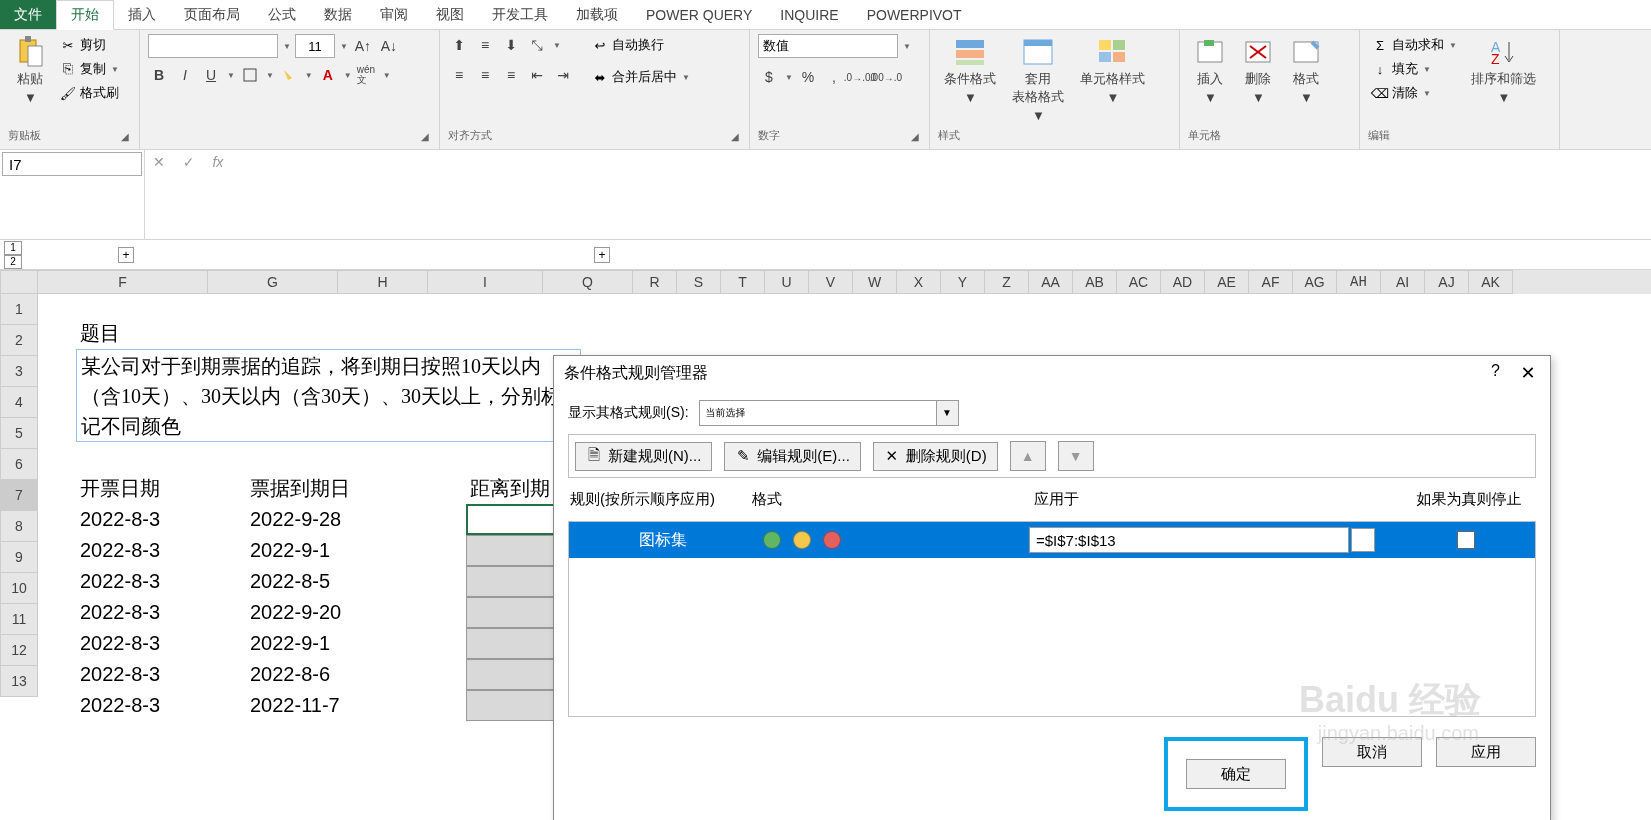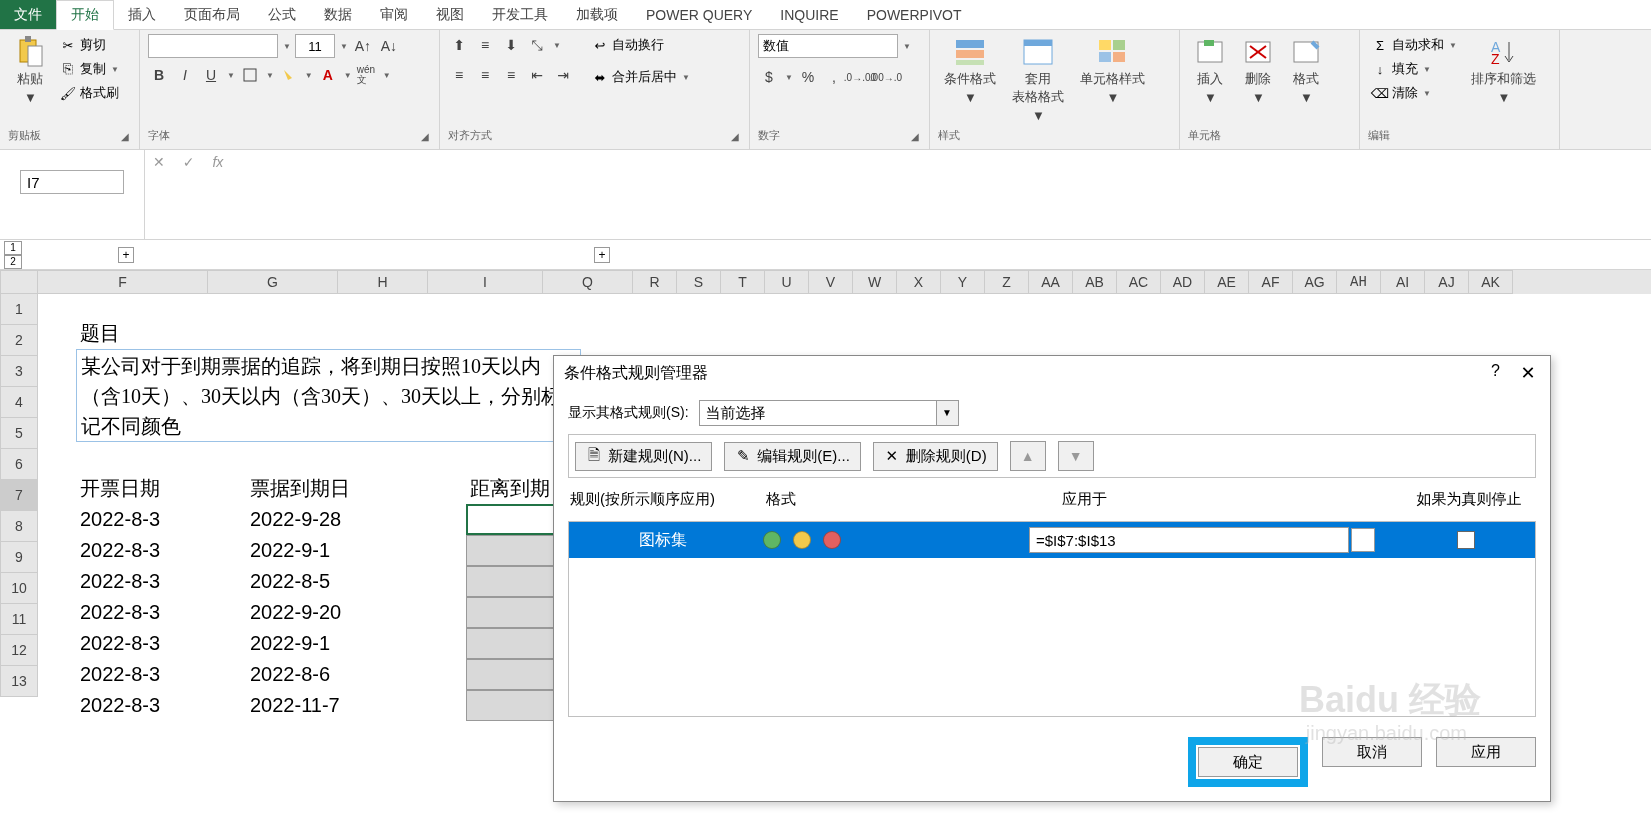--- a/index.html
+++ b/index.html
@@ -24,21 +24,21 @@
 .icon-sm { width: 16px; height: 16px; display: inline-flex; align-items: center; justify-content: center; }
 .font-row { display: flex; align-items: center; gap: 4px; }
 .font-input { width: 130px; height: 24px; border: 1px solid #ababab; background: #fff; font-size: 13px; padding: 0 4px; }
 .size-input { width: 40px; height: 24px; border: 1px solid #ababab; background: #fff; font-size: 13px; text-align: center; }
 .tiny-btn { width: 22px; height: 22px; display: flex; align-items: center; justify-content: center; border: 1px solid transparent; color: #444; }
 .dialog-launcher { position: absolute; bottom: 4px; right: 4px; width: 14px; height: 14px; font-size: 10px; color: #666; }
 .dropdown-caret { font-size: 8px; color: #666; margin-left: 1px; }
 
 
 .name-formula { display: flex; height: 90px; border-bottom: 1px solid #d4d4d4; }
-.name-box { width: 145px; display: flex; align-items: flex-start; padding: 20px; border-right: 1px solid #d4d4d4; }
+.name-box { width: 145px; display: flex; align-items: flex-start; padding: 2px; border-right: 1px solid #d4d4d4; }
 .name-input { border: 1px solid #ababab; background: #fff; width: 100%; height: 24px; font-size: 15px; padding: 2px 6px; }
 .formula-btns { display: flex; align-items: flex-start; padding: 4px 8px; gap: 18px; color: #999; }
 .formula-input-wrap { flex: 1; padding-top: 2px; }
 .formula-text { font-size: 16px; padding: 2px 4px; }
 
 
 .outline-area { display: flex; height: 30px; align-items: center; background: #fff; border-bottom: 1px solid #d4d4d4; }
 .outline-btns { width: 38px; display: flex; flex-direction: column; }
 .outline-btn { border: 1px solid #999; width: 18px; height: 14px; font-size: 10px; text-align: center; line-height: 12px; margin-left: 4px; }
 .expand-btn { border: 1px solid #999; width: 16px; height: 16px; text-align: center; line-height: 14px; font-size: 12px; margin-left: 80px; cursor: pointer; }
@@ -59,48 +59,48 @@
 .selection-gray { background: #d9d9d9; border: 1px solid #999; }
 .big-text { font-family: "SimSun", serif; }
 
 
 .dialog { position: absolute; right: 100px; top: 355px; width: 998px; background: #fff; border: 1px solid #888; box-shadow: 3px 3px 8px rgba(0,0,0,.2); z-index: 100; display: flex; flex-direction: column; }
 .dialog-title { display: flex; align-items: center; justify-content: space-between; padding: 6px 10px; font-size: 16px; }
 .dialog-close { width: 24px; text-align: center; cursor: pointer; font-size: 18px; }
 .dialog-body { padding: 10px 14px; display: flex; flex-direction: column; gap: 8px; }
 .dialog-row { display: flex; align-items: center; gap: 10px; }
 .combo { flex: 0 0 260px; display: flex; }
-.combo input { flex: 1; border: 1px solid #999; height: 26px; padding: 2px 6px; font-size: 15px; }
+.combo input { flex: 1; border: 1px solid #999; height: 26px; padding: 2px 6px; font-size: 10px; }
 .combo-arrow { width: 22px; border: 1px solid #999; border-left: none; text-align: center; line-height: 24px; background: #f0f0f0; font-size: 10px; }
 .toolbar-row { border: 1px solid #c0c0c0; padding: 6px; display: flex; align-items: center; gap: 12px; }
 .tb-btn { border: 1px solid #999; padding: 4px 10px; display: flex; align-items: center; gap: 6px; font-size: 15px; background: #f0f0f0; }
 .arrow-btn { border: 1px solid #999; width: 36px; height: 30px; display: flex; align-items: center; justify-content: center; background: #f0f0f0; color: #999; }
-.rules-header { display: flex; font-size: 15px; padding: 4px 2px; gap: 16px; }
+.rules-header { display: flex; font-size: 15px; padding: 4px 2px; gap: 2px; }
 .rh-col1 { width: 180px; }
 .rh-col2 { width: 280px; }
 .rh-col3 { flex: 1; }
 .rh-col4 { width: 130px; text-align: center; }
 .rules-list { border: 1px solid #c0c0c0; height: 196px; }
 .rule-row { background: #0078d7; color: #fff; display: flex; align-items: center; height: 36px; padding: 0 8px; font-size: 16px; }
 .rule-name { width: 172px; text-align: center; }
 .rule-format { width: 280px; display: flex; align-items: center; gap: 12px; padding-left: 14px; }
 .traffic-dot { width: 18px; height: 18px; border-radius: 50%; border: 1px solid rgba(0,0,0,.3); }
 .dot-green { background: #5fb664; }
 .dot-yellow { background: #f2c94c; }
 .dot-red { background: #e26060; }
 .rule-range { flex: 1; display: flex; align-items: center; gap: 2px; }
 .range-input { flex: 1; max-width: 320px; height: 26px; border: 1px solid #999; background: #fff; color: #000; padding: 2px 6px; font-size: 15px; }
 .range-picker { width: 24px; height: 24px; border: 1px solid #999; background: #fff; text-align: center; line-height: 22px; font-size: 12px; }
 .rule-stop { width: 122px; display: flex; justify-content: center; }
 .chk { width: 18px; height: 18px; background: #fff; border: 1px solid #666; }
 .dialog-buttons { display: flex; justify-content: flex-end; gap: 14px; padding: 10px 14px 14px; }
 .dlg-btn { width: 100px; height: 30px; border: 1px solid #999; background: #f0f0f0; font-size: 15px; }
-.highlight-red { border: 8px solid #0ea5e9; padding: 2px; display: inline-block; }
+.highlight-red { border: 4px solid #0ea5e9; padding: 18px; display: inline-block; }
 .watermark { position: absolute; right: 170px; bottom: 95px; color: rgba(180,180,180,.4); font-size: 36px; font-weight: bold; z-index: 200; pointer-events: none; }
-.watermark2 { position: absolute; right: 184px; bottom: 75px; color: rgba(180,180,180,.4); font-size: 20px; z-index: 200; pointer-events: none; }
+.watermark2 { position: absolute; right: 172px; bottom: 75px; color: rgba(180,180,180,.4); font-size: 20px; z-index: 200; pointer-events: none; }
 
 svg { display: block; }
 </style>
 </head>
 <body>
 
 <div class="tab-bar">
   <div class="tab file">文件</div>
   <div class="tab active">开始</div>
   <div class="tab">插入</div>
@@ -177,21 +177,20 @@
               <path d="M2 2 L10 10 L6 12 Z" fill="#f2c94c"></path>
             </svg>
           </span>
           <span class="dropdown-caret">▼</span>
         <span class="tiny-btn" style="color:#c00;font-weight:bold">A</span>
           <span class="dropdown-caret">▼</span>
         <span class="tiny-btn" style="font-size:10px;line-height:10px">wén 文</span>
           <span class="dropdown-caret">▼</span>
       </div>
     </div>
-    <div class="ribbon-group-label">字体</div>
     <div class="dialog-launcher">◢</div>
   </div>
 
   <div class="ribbon-group" style="width:310px">
     <div class="ribbon-content" style="gap:14px">
       <div class="small-stack" style="gap:8px">
         <div class="font-row">
           <span class="tiny-btn">⬆</span>
           <span class="tiny-btn">≡</span>
           <span class="tiny-btn">⬇</span>

